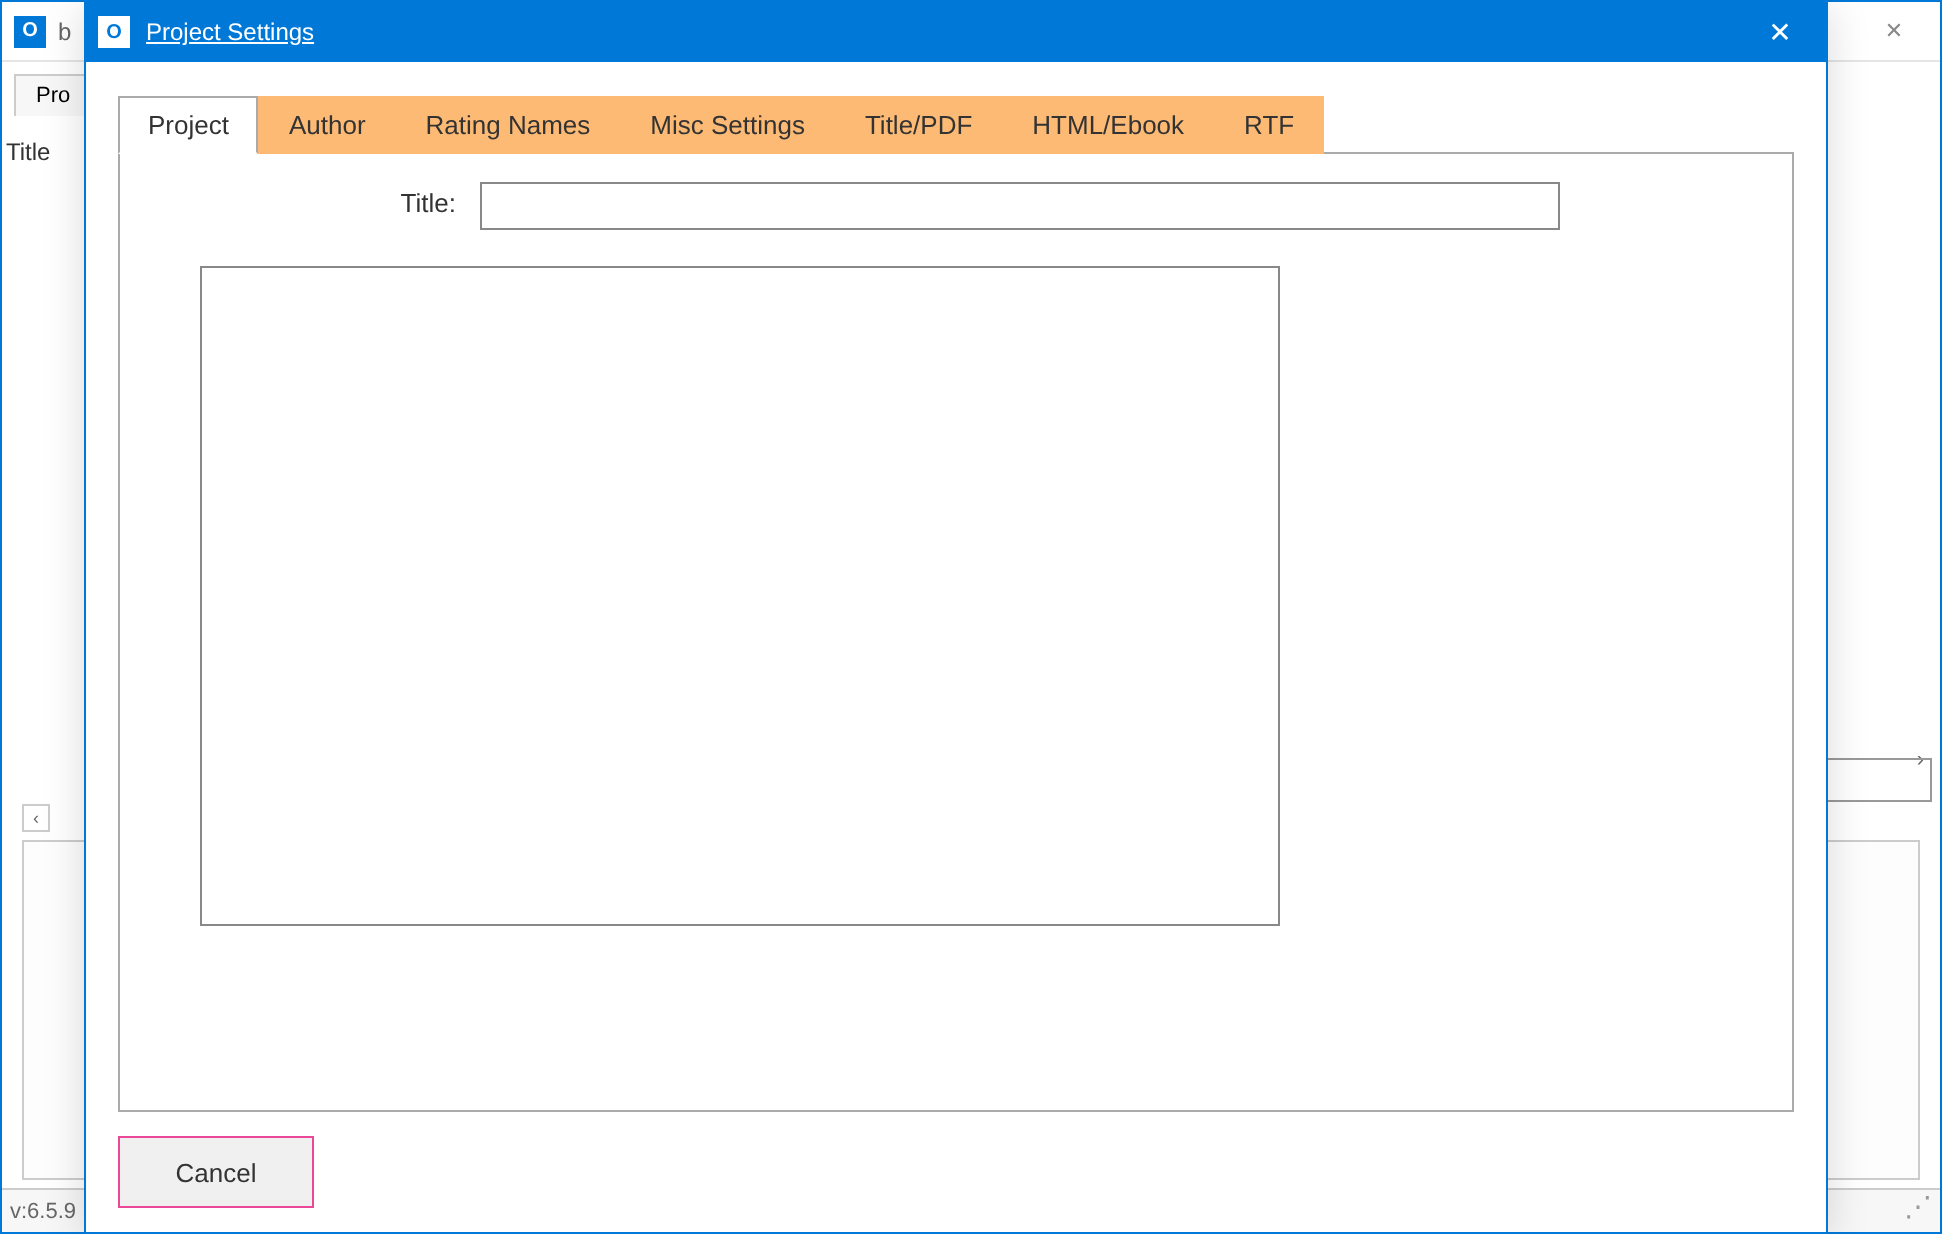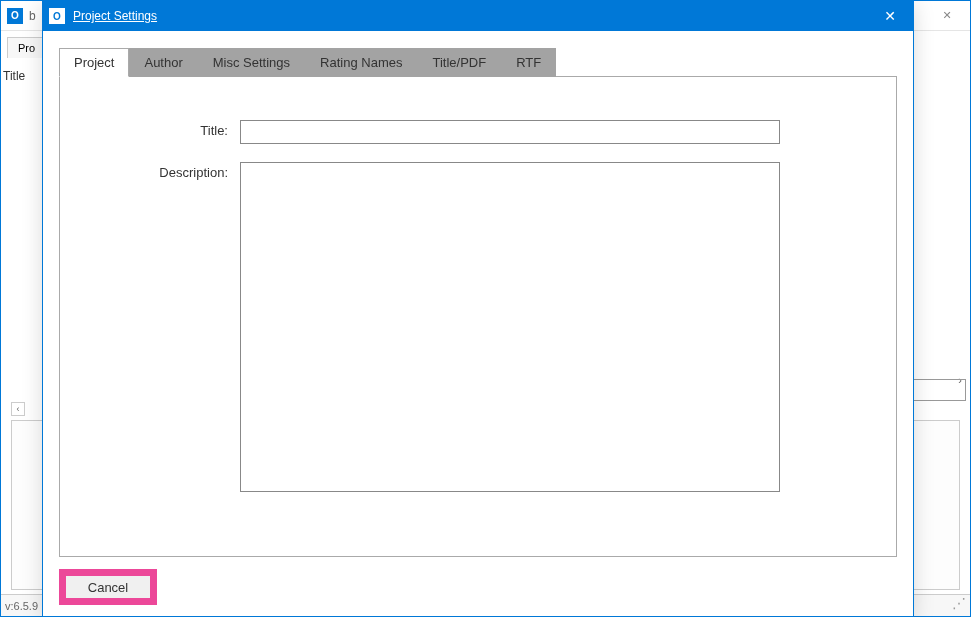--- a/index.html
+++ b/index.html
@@ -220,38 +220,38 @@
       flex-direction: column;
     }
     .tab-strip {
       display: flex;
       border-bottom: 1px solid #aaa;
     }
     .tab {
       padding: 6px 14px;
       border: 1px solid transparent;
       border-bottom: none;
-      background: #a3a3a3;
+      background: #fdba74;
       font-size: 13px;
       color: #333;
       cursor: pointer;
       position: relative;
       top: 1px;
       margin-right: 0px;
     }
     .tab.active {
       background: #fff;
       border: 1px solid #aaa;
       border-bottom: 1px solid #fff;
     }
     .tab-page {
       flex: 1;
       border: 1px solid #aaa;
       border-top: none;
-      padding: 43px 40px;
+      padding: 14px 40px;
       background: #fff;
     }
     .form-row {
       display: flex;
       margin-bottom: 18px;
     }
     .form-label {
       width: 140px;
       text-align: right;
       padding-right: 12px;
@@ -281,21 +281,21 @@
       resize: none;
     }
     .dialog-buttons {
       display: flex;
       justify-content: space-between;
       padding-top: 12px;
     }
     .btn {
       min-width: 98px;
       height: 36px;
-      border: 7px solid #ec4899;
+      border: 1px solid #ec4899;
       background: #f0f0f0;
       font-size: 13px;
       color: #333;
       cursor: pointer;
       font-family: inherit;
     }
     .btn.primary {
       border: 2px solid #0078d7;
     }
   </style>
@@ -336,34 +336,34 @@
     <span class="dtitle">Project Settings</span>
     <div class="dialog-close">
       <span>✕</span>
     </div>
   </div>
   <div class="dialog-body">
     <div class="tab-container">
       <div class="tab-strip">
         <div class="tab active">Project</div>
         <div class="tab">Author</div>
+        <div class="tab">Rating Names</div>
         <div class="tab">Misc Settings</div>
-        <div class="tab">Rating Names</div>
         <div class="tab">Title/PDF</div>
+        <div class="tab">HTML/Ebook</div>
         <div class="tab">RTF</div>
       </div>
       <div class="tab-page">
         <div class="form-row">
           <div class="form-label">Title:</div>
           <div class="form-input">
             <input type="text" value="" style="">
           </div>
         </div>
         <div class="form-row">
-          <div class="form-label">Description:</div>
           <div class="form-input">
             <textarea style=""></textarea>
           </div>
         </div>
       </div>
     </div>
     <div class="dialog-buttons">
       <button class="btn">Cancel</button>
     </div>
   </div>

